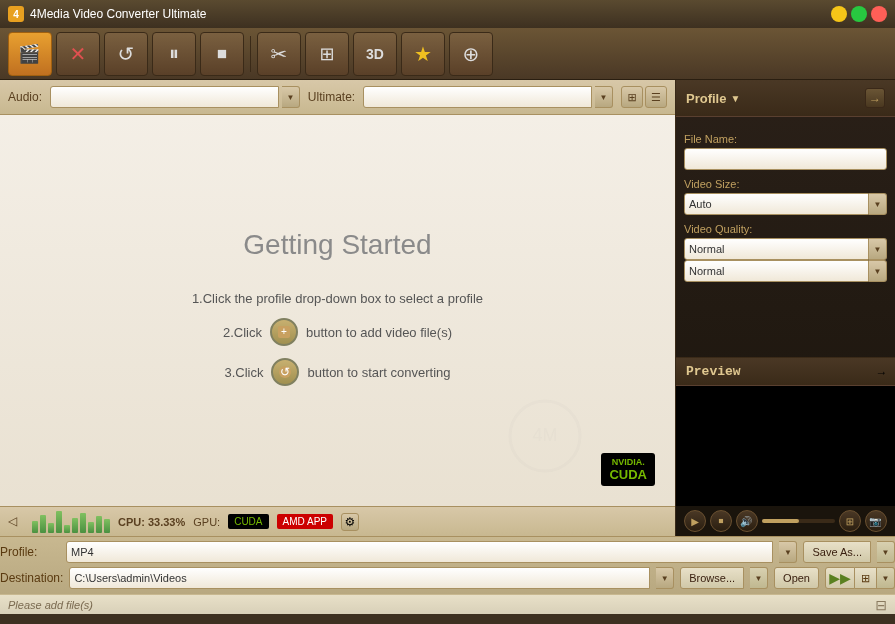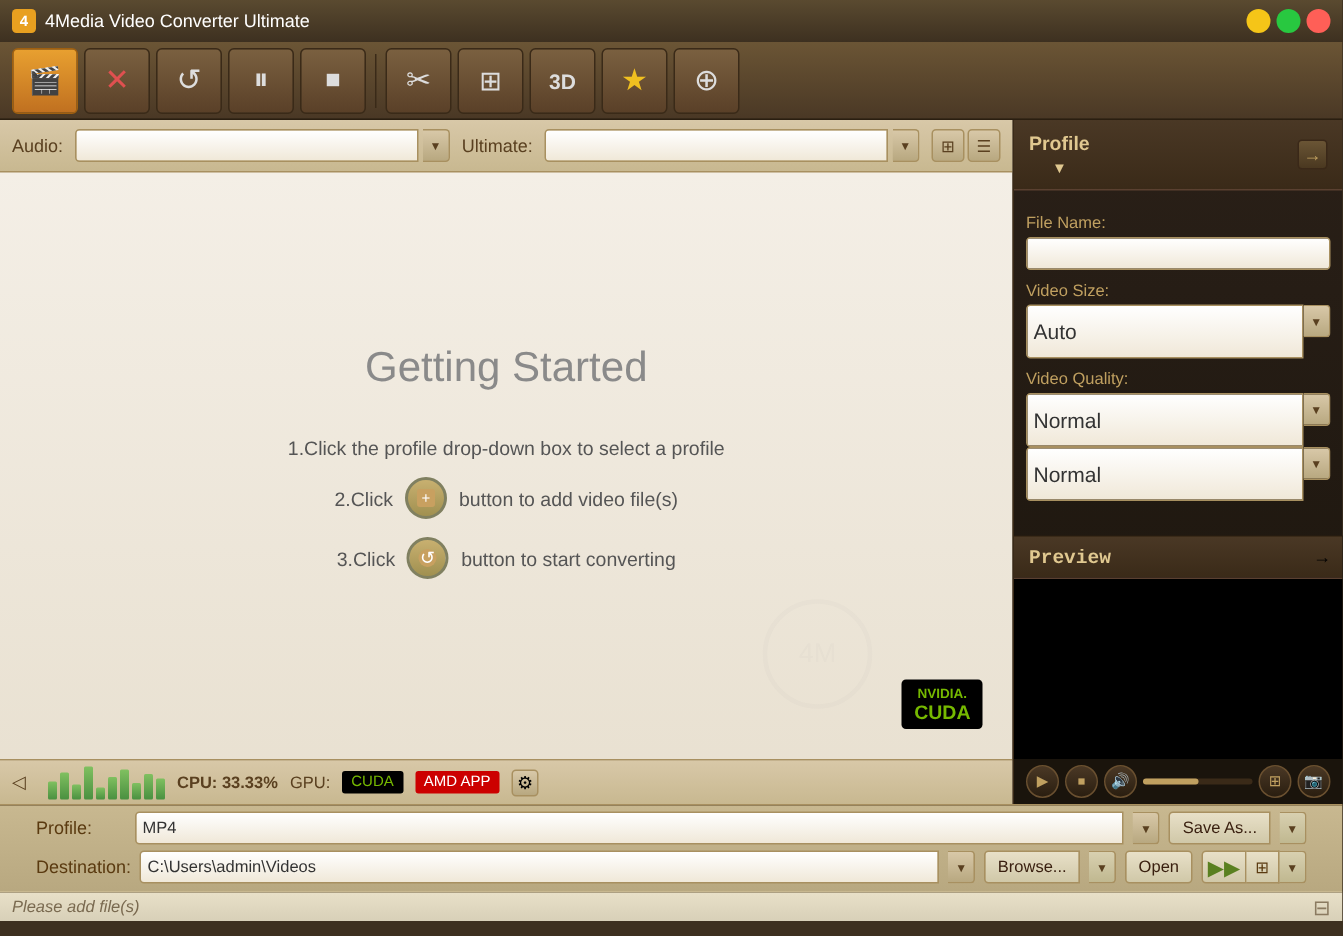--- a/index.html
+++ b/index.html
@@ -184,21 +184,21 @@
       padding: 8px 10px;
       display: flex;
       align-items: center;
       justify-content: space-between;
       border-bottom: 1px solid #5a4030;
     }
     #profile-header .profile-title {
       color: #e0c890;
       font-size: 13px;
       font-weight: bold;
-      display: flex; align-items: center; gap: 4px; flex-direction: column;
+      display: flex; align-items: center; gap: 4px;
     }
     #profile-header .nav-arrow {
       width: 20px; height: 20px;
       background: linear-gradient(to bottom, #6a5535, #4a3820);
       border: 1px solid #3a2818;
       border-radius: 3px;
       display: flex; align-items: center; justify-content: center;
       cursor: pointer; color: #c0a060; font-size: 12px;
     }
     #profile-settings {
@@ -220,25 +220,25 @@
       font-size: 11px;
       padding: 0 4px;
       color: #333;
     }
     .setting-select-wrap {
       display: flex;
       width: 100%;
     }
     .setting-select {
       flex: 1;
-      height: 36px;
+      height: 22px;
       background: linear-gradient(to bottom, #fff, #f0e8d8);
       border: 1px solid #a89060;
       border-radius: 3px 0 0 3px;
-      font-size: 14px;
+      font-size: 11px;
       padding: 0 4px;
       color: #333;
       appearance: none;
     }
     .setting-select-arrow {
       width: 18px; height: 22px;
       background: linear-gradient(to bottom, #d8c8a8, #b8a880);
       border: 1px solid #a89060;
       border-left: none;
       border-radius: 0 3px 3px 0;
@@ -319,21 +319,21 @@
       display: flex; align-items: center; justify-content: center;
       cursor: pointer; font-size: 12px;
     }
 
     
     #bottom-bar {
       background: linear-gradient(to bottom, #c8b890, #b8a880);
       height: 58px;
       display: flex;
       flex-direction: column;
-      padding: 4px 24px;
+      padding: 4px 0;
       gap: 4px;
       border-top: 1px solid #a89060;
     }
     .bottom-row {
       display: flex;
       align-items: center;
       gap: 6px;
     }
     .bottom-label { color: #5a3a10; font-size: 12px; min-width: 60px; }
     .bottom-select {

